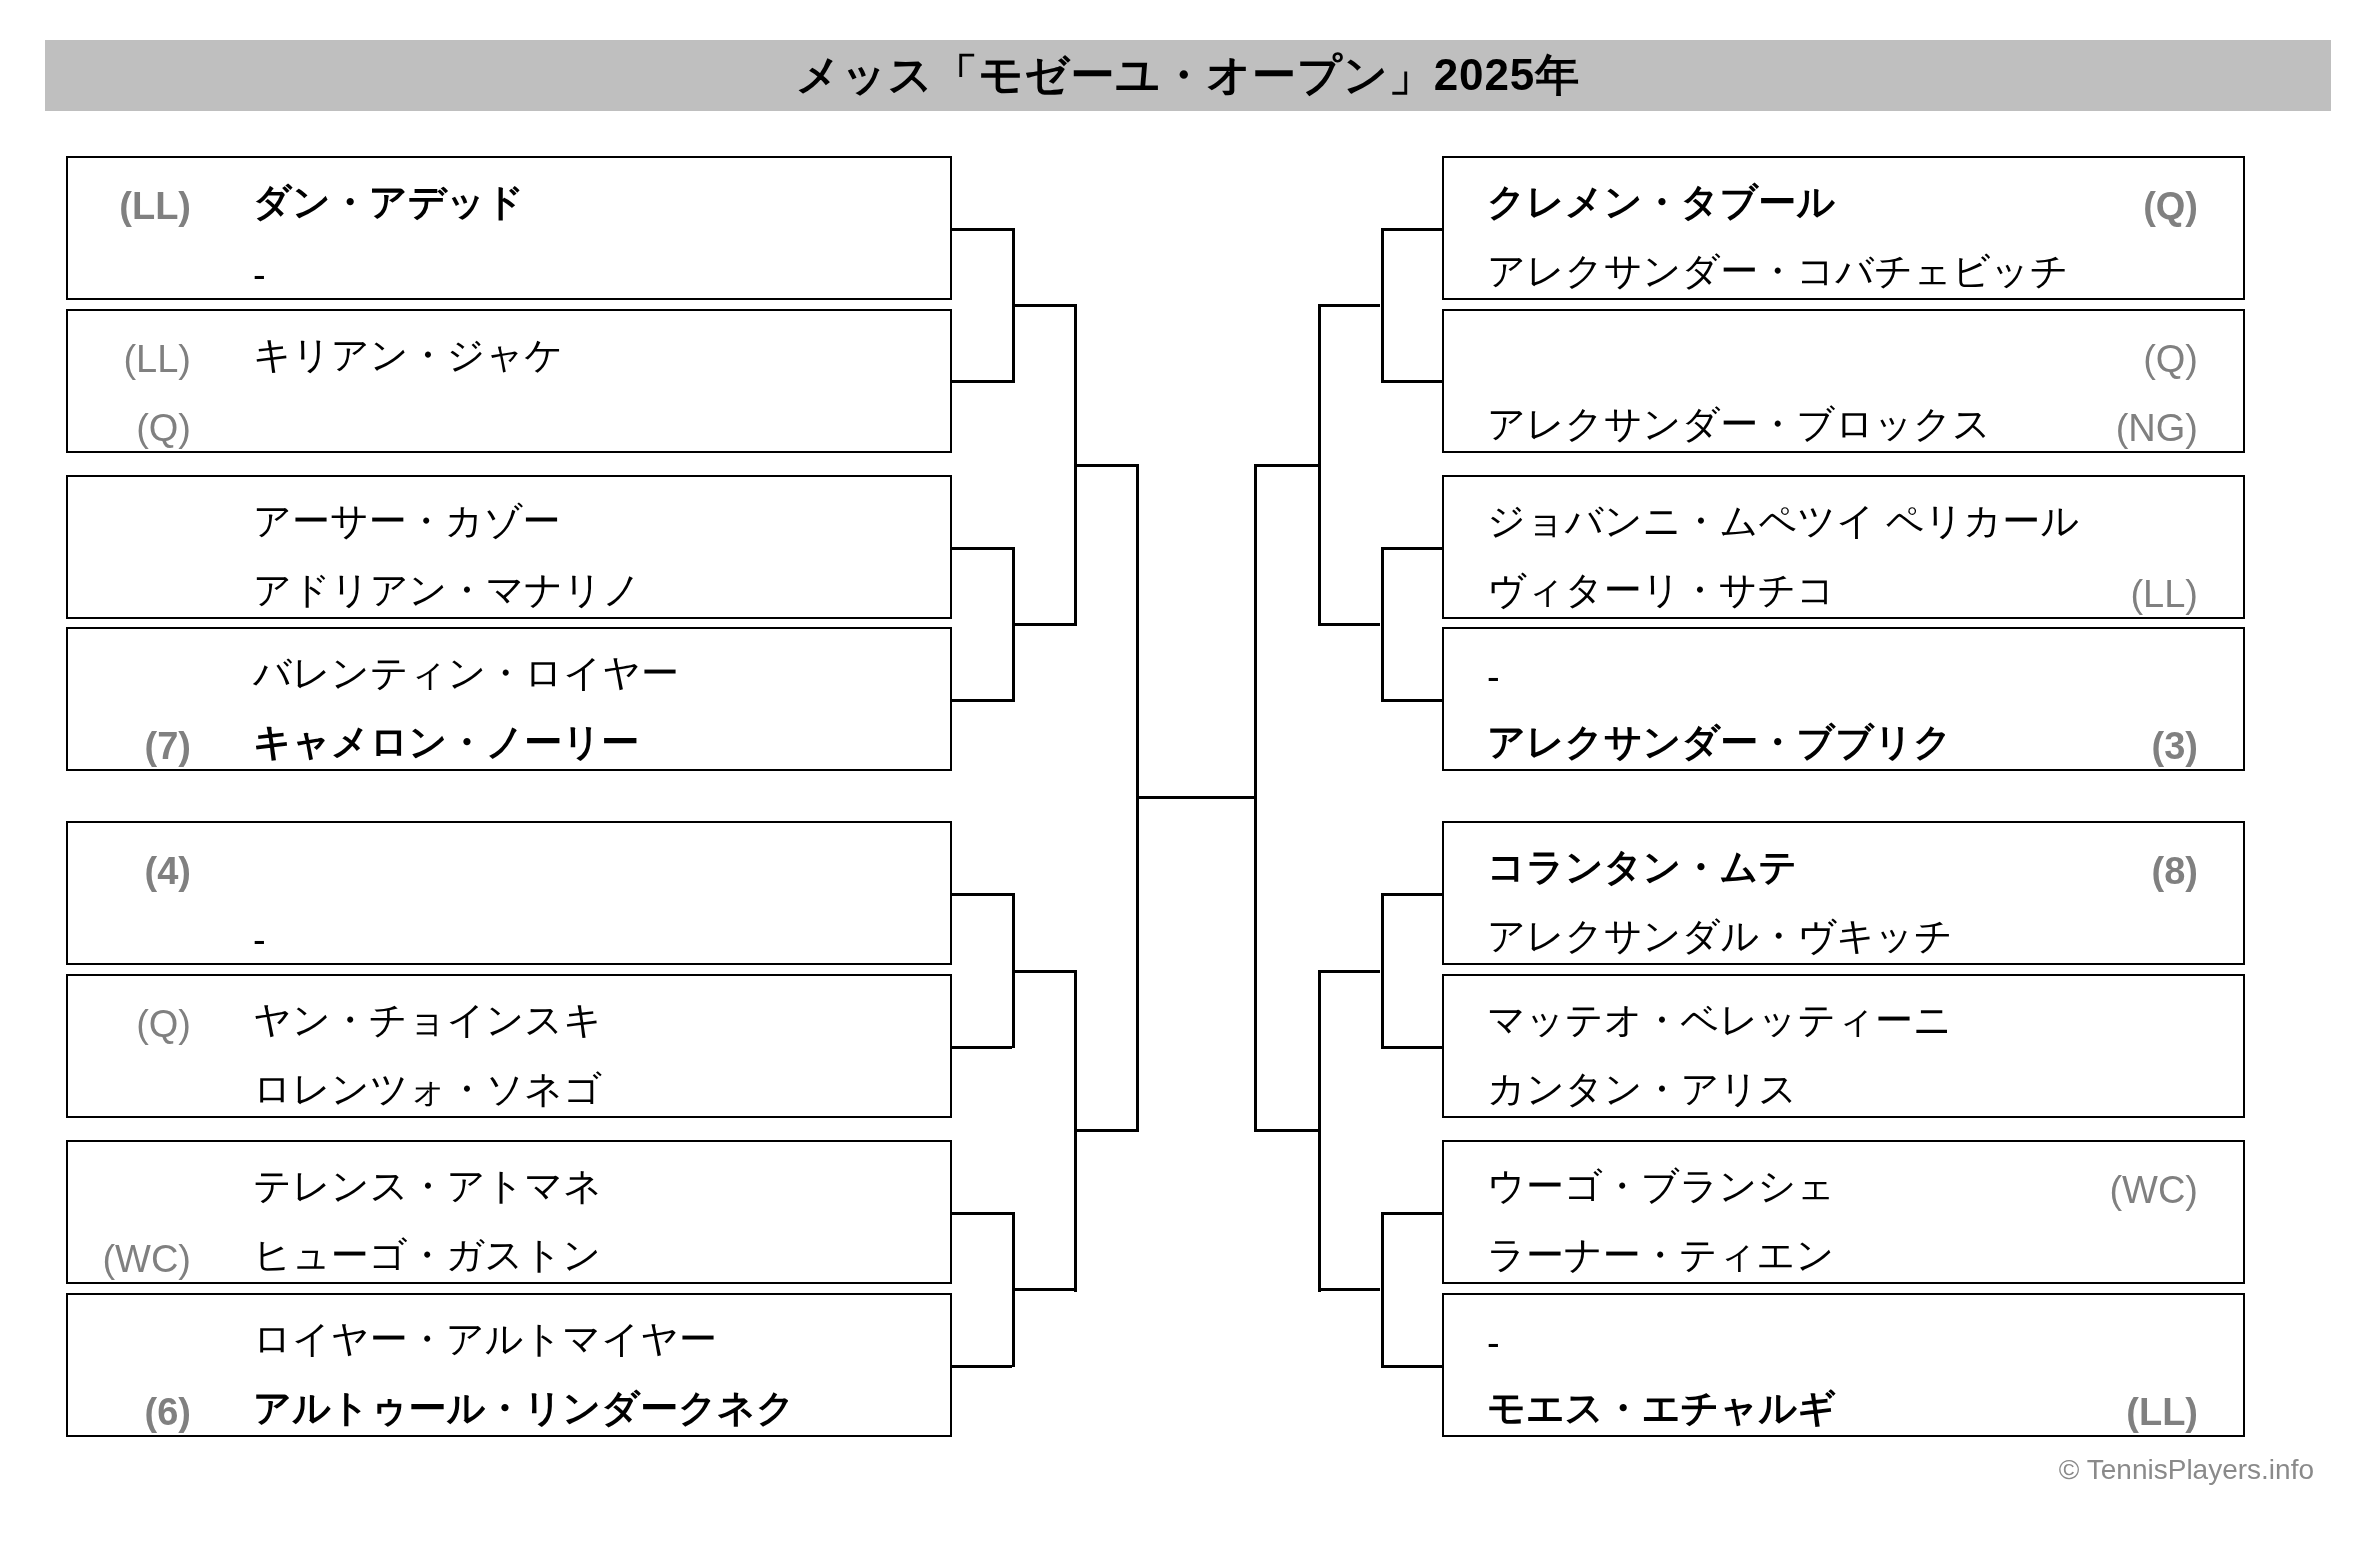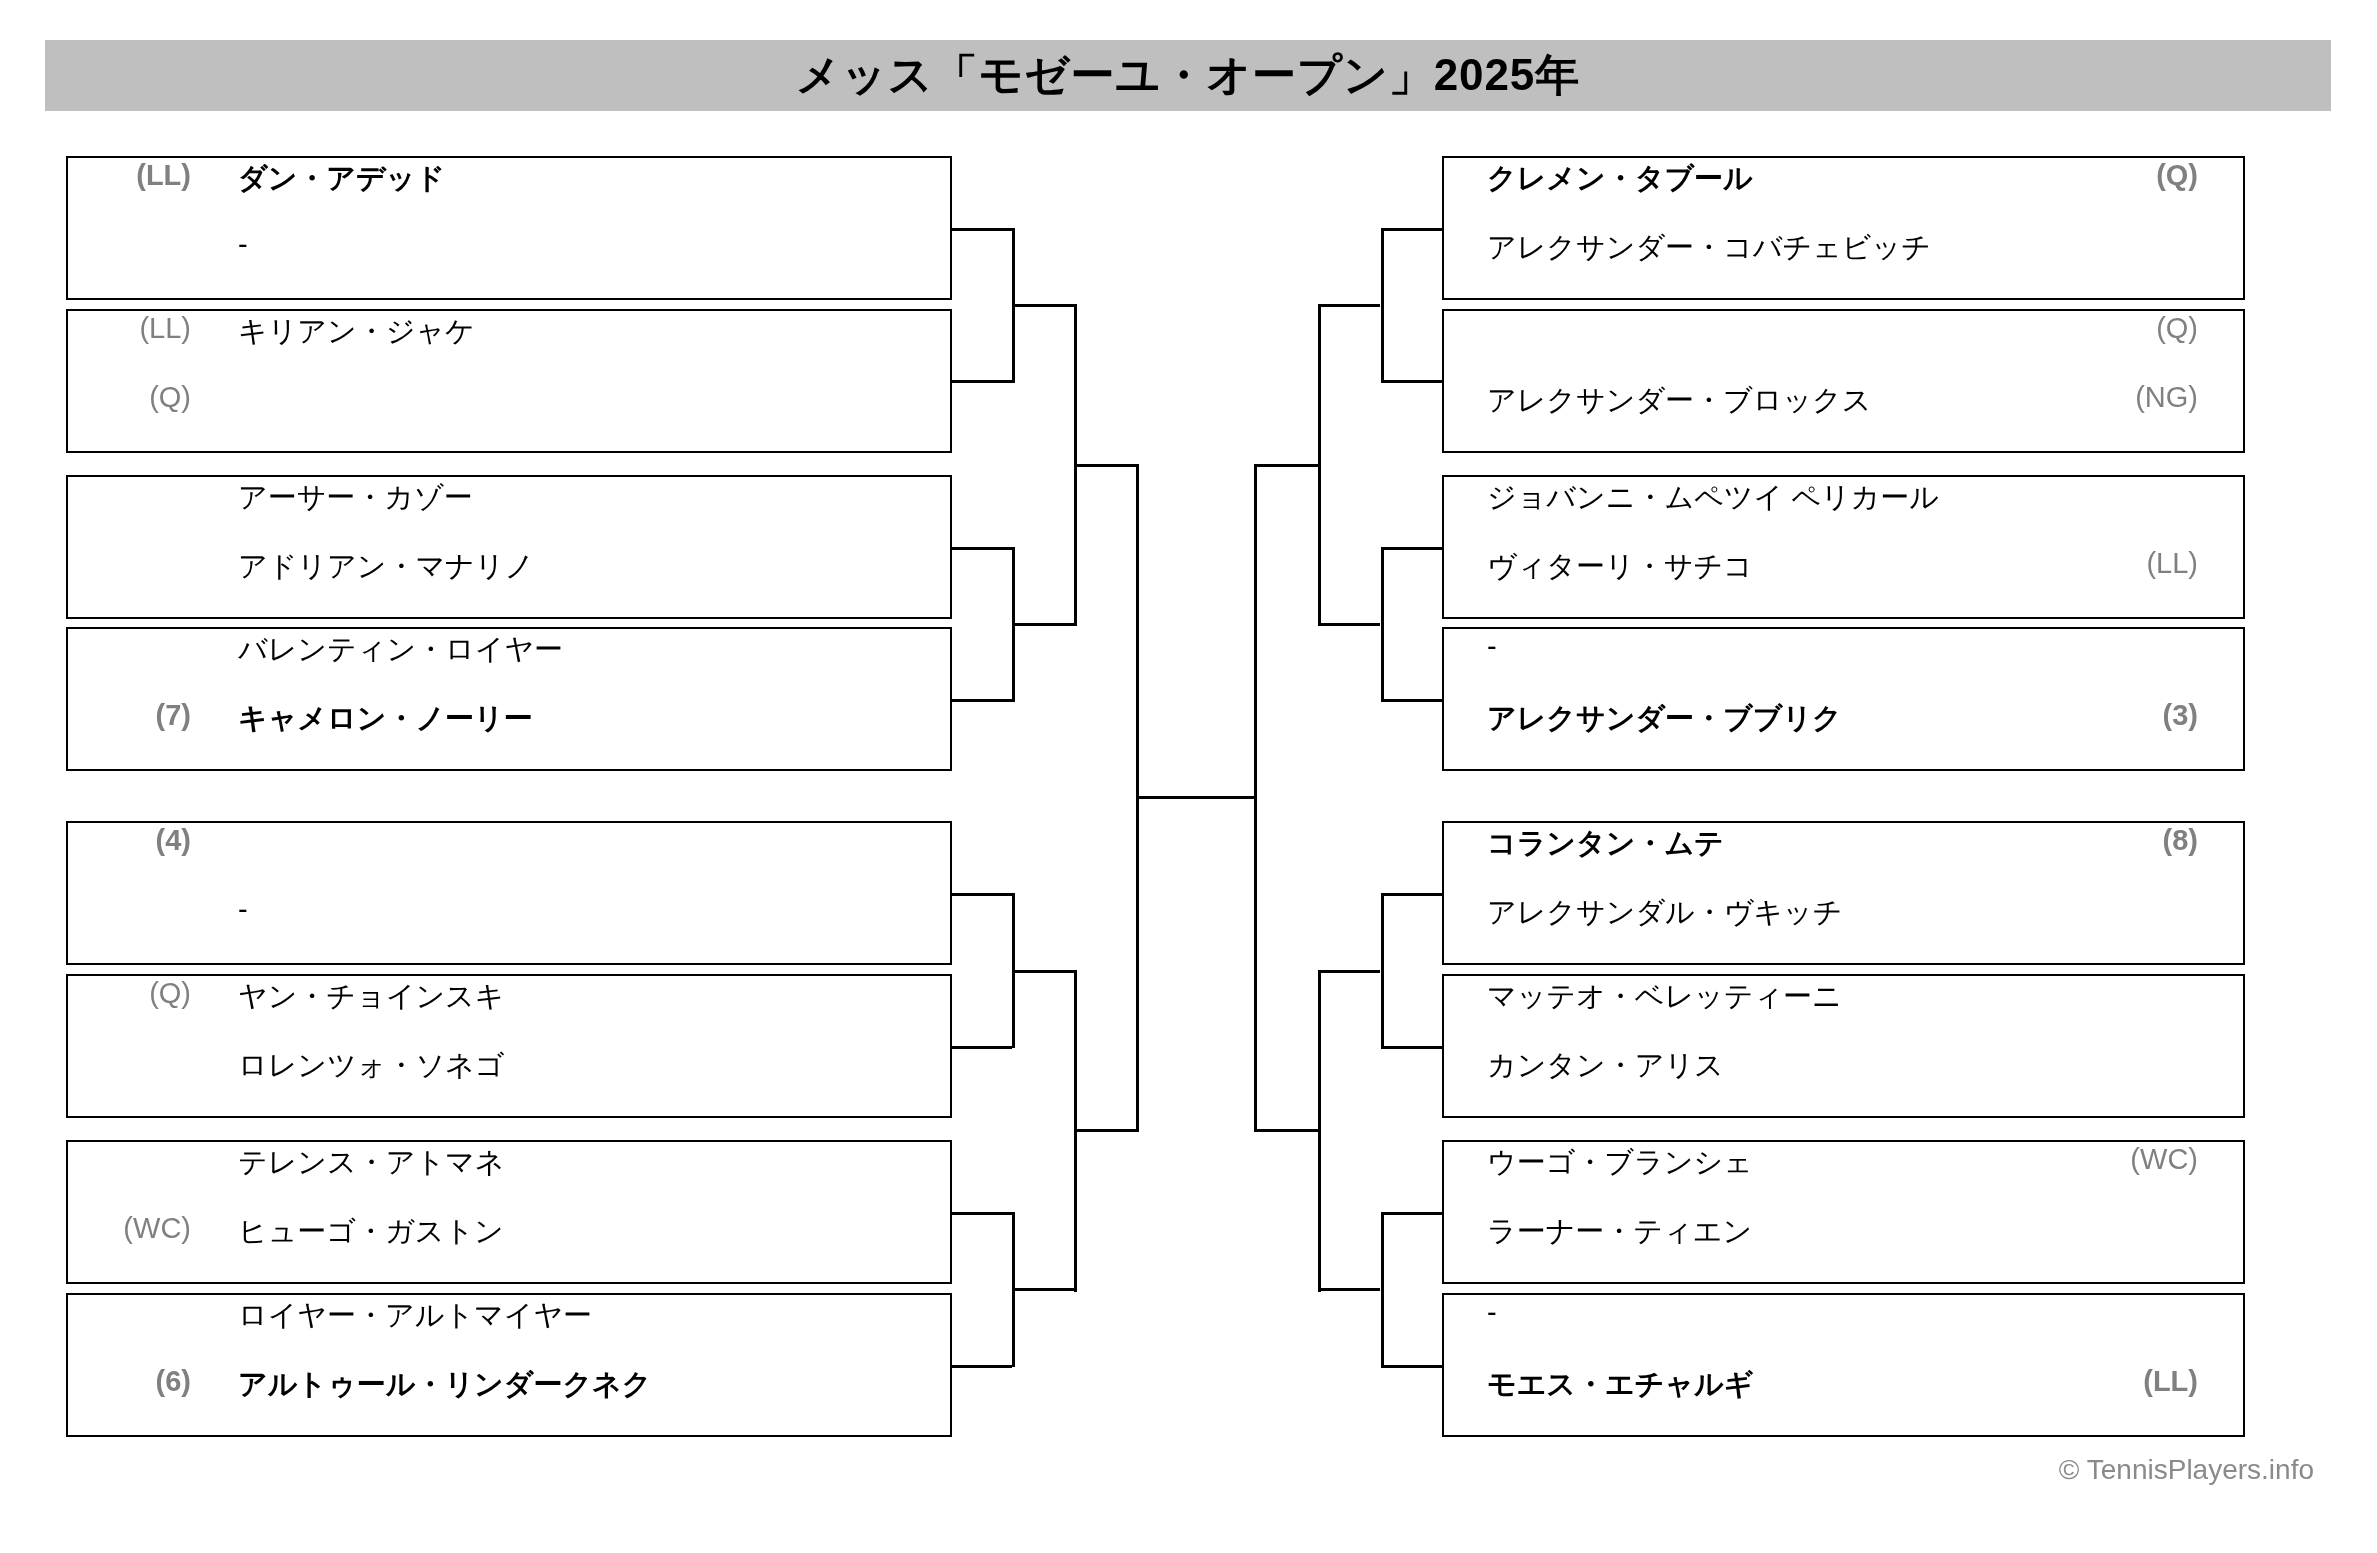--- a/index.html
+++ b/index.html
@@ -17,24 +17,24 @@
   }
   .box{
     position:absolute;height:144px;box-sizing:border-box;
     border:2.8px solid #000;background:#fff;
     display:flex;flex-direction:column;justify-content:center;
   }
   .colL{left:66px;width:886px;}
   .colR{left:1442px;width:803px;}
   .b1{top:156px}.b2{top:309px}.b3{top:475px}.b4{top:627px}
   .b5{top:821px}.b6{top:974px}.b7{top:1140px}.b8{top:1293px}
-  .row{height:69px;display:flex;align-items:flex-start;font-size:29px;color:#000;white-space:nowrap;}
+  .row{height:69px;display:flex;align-items:flex-end;font-size:38px;color:#000;white-space:nowrap;}
   .row .tag{color:#808080;}
   .colL .row .tag{flex:none;width:123px;text-align:right;}
-  .colL .row .name{margin-left:47px;}
+  .colL .row .name{margin-left:62px;}
   .colR .row{padding:0 45px 0 43px;}
   .colR .row .tag{margin-left:auto;}
   .row.bold .name,.row.bold .tag{font-weight:700;}
   .line{position:absolute;background:#000;}
   .copyright{
     position:absolute;right:63px;top:1454px;
     font-size:28px;color:#8a8a8a;white-space:nowrap;
   }
 </style>
 </head>

